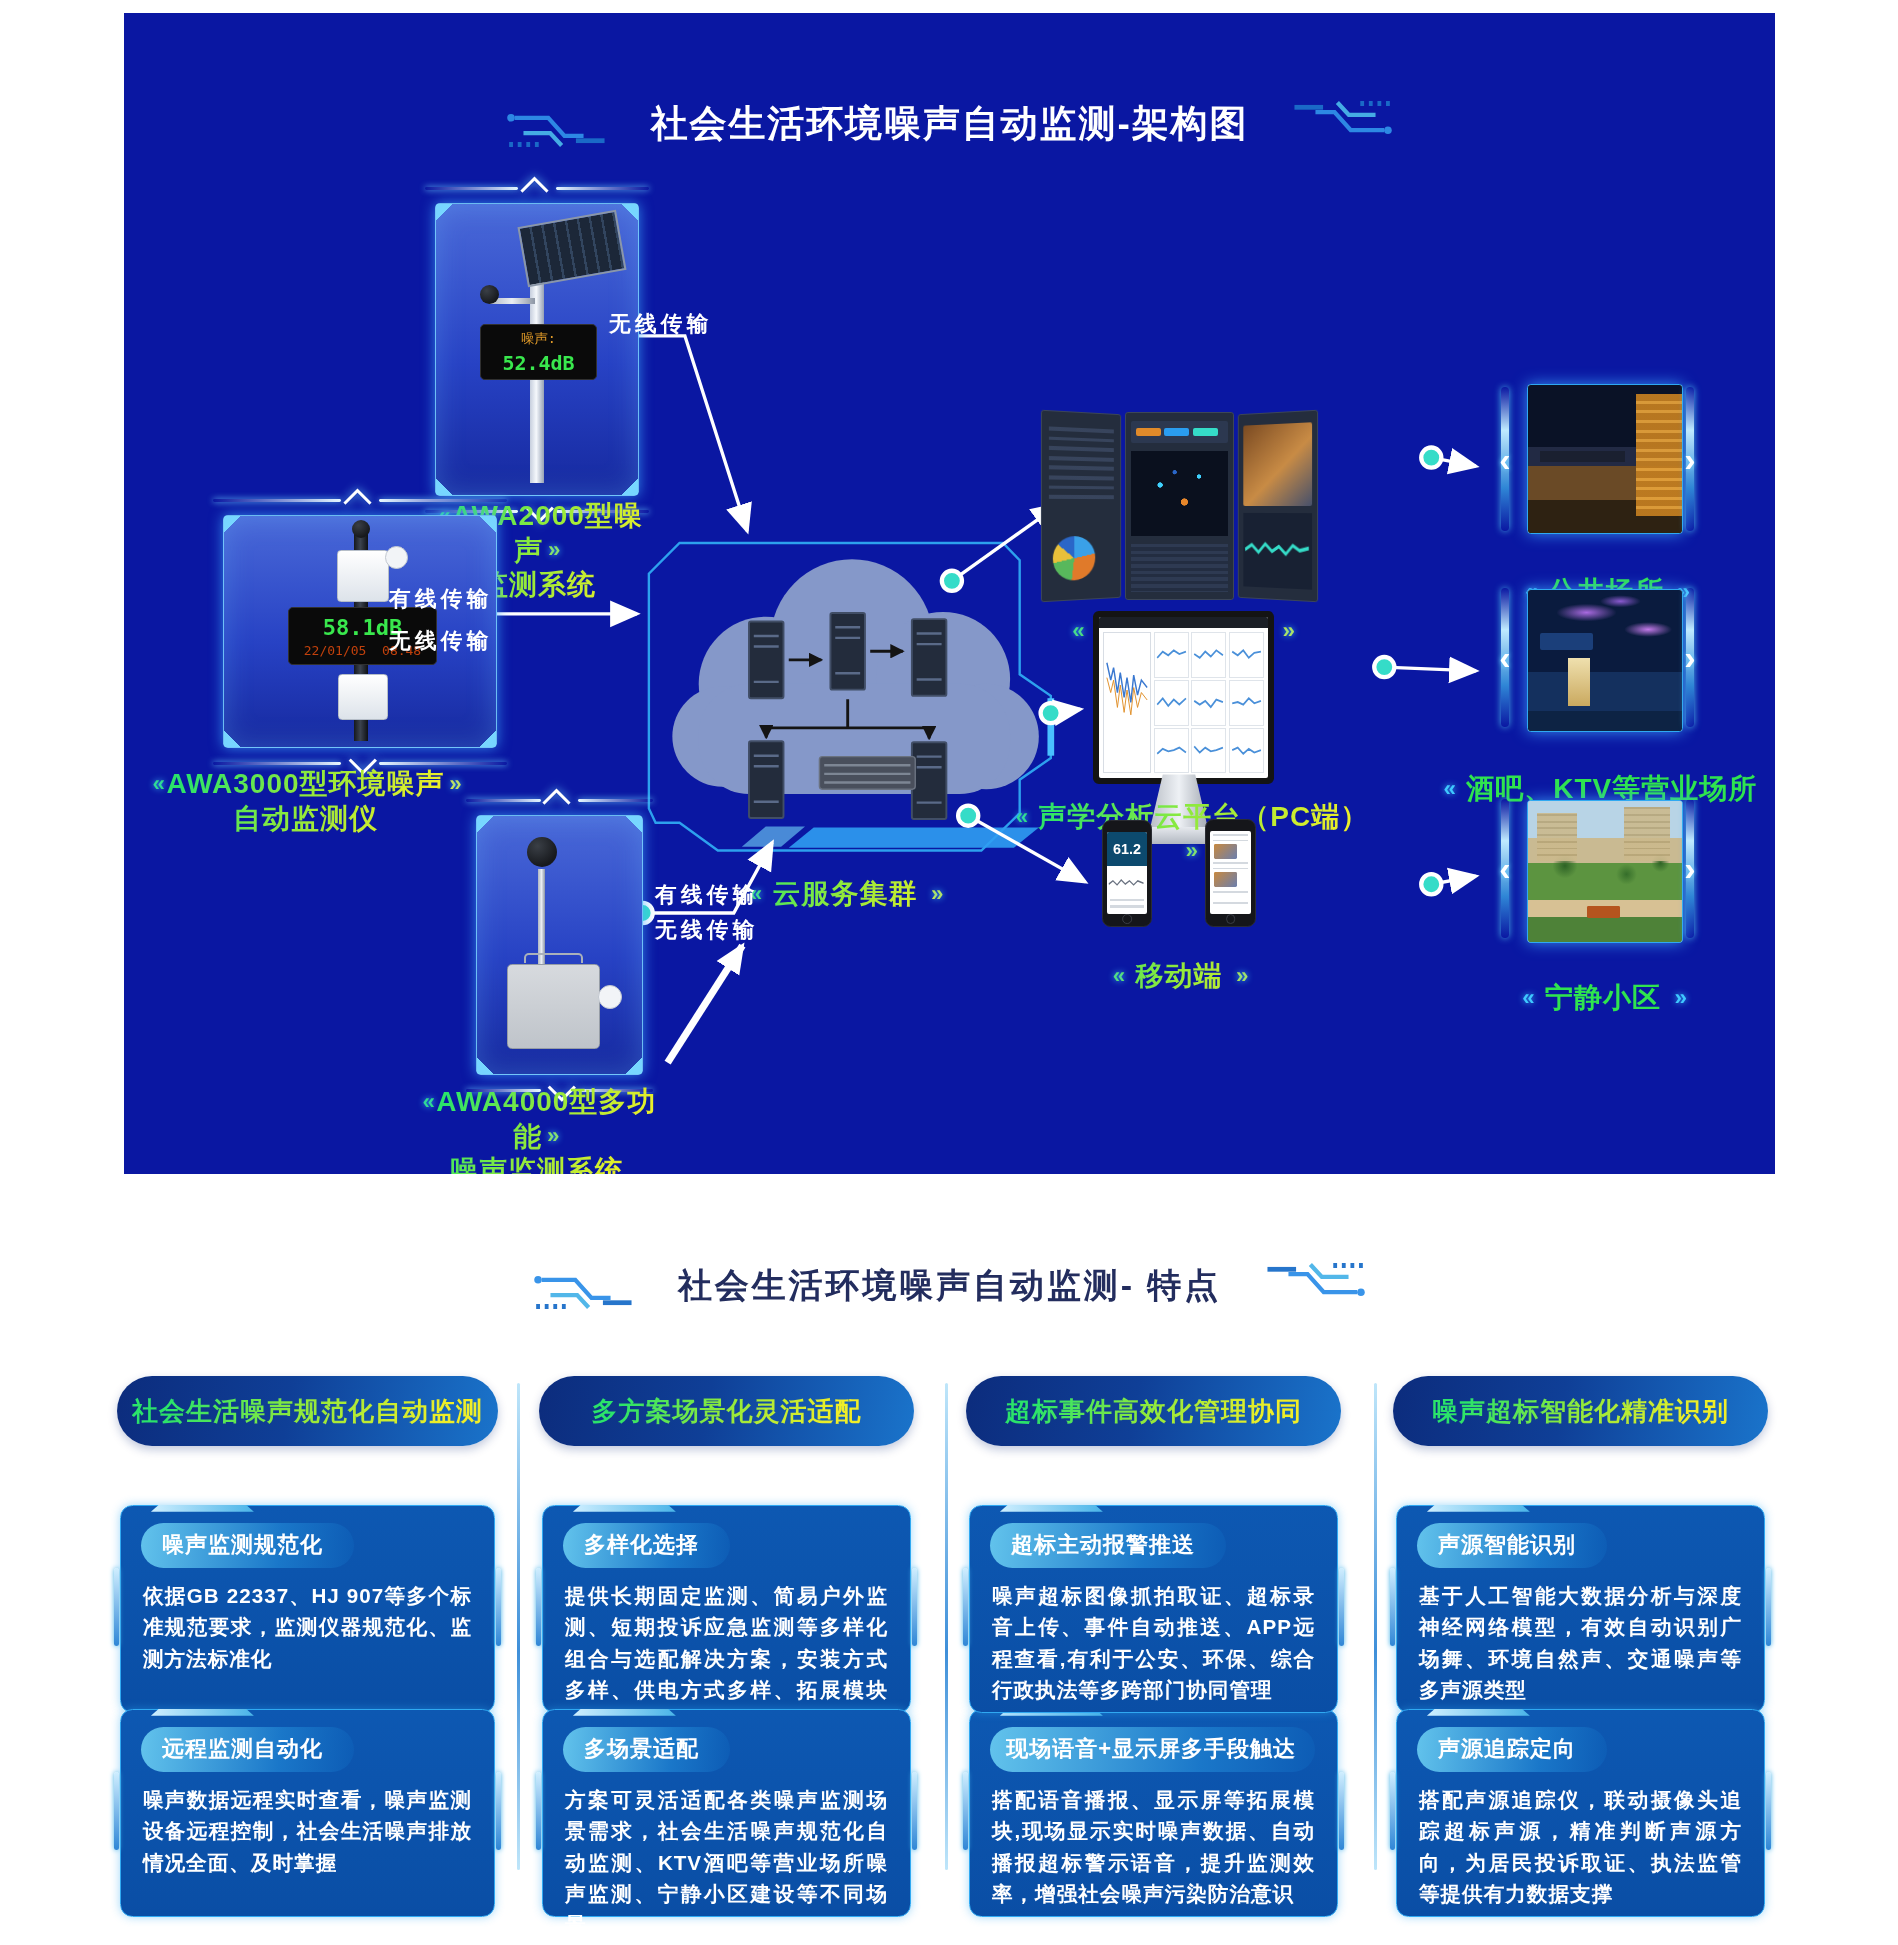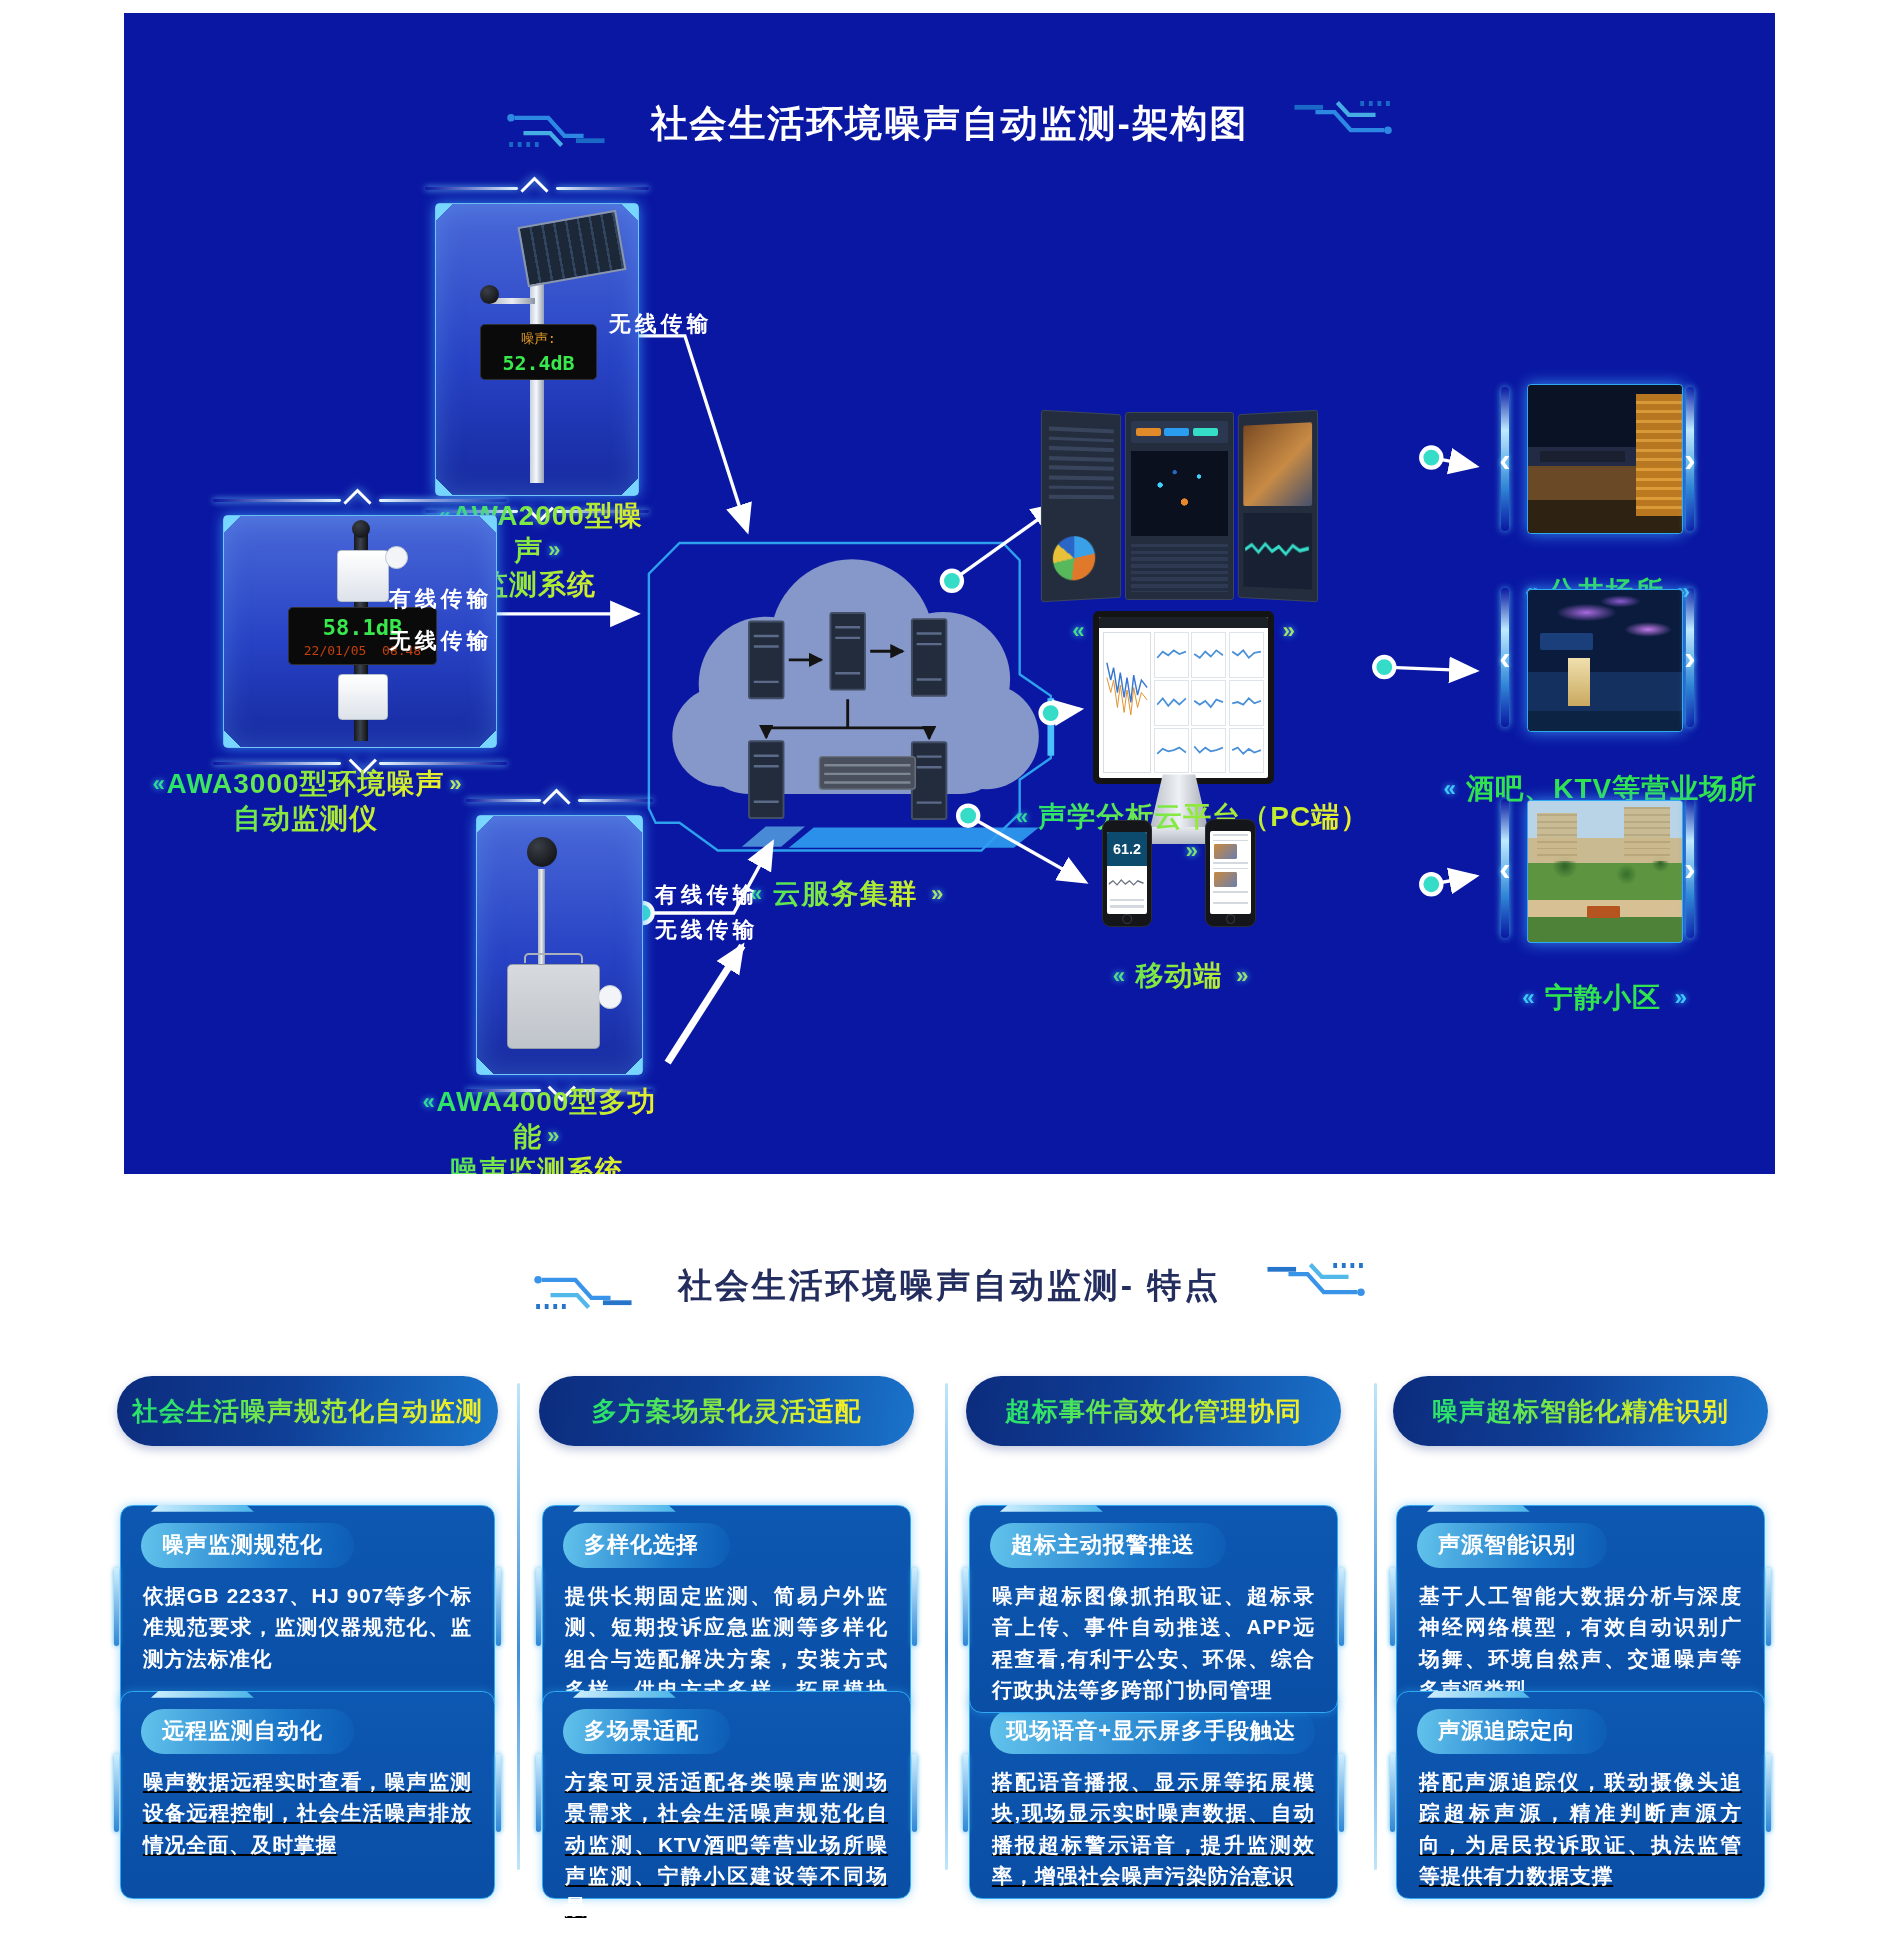--- a/index.html
+++ b/index.html
@@ -114,21 +114,21 @@
      box-shadow:0 0 9.6px rgba(47,169,242,.45);}
   .card::before{content:"";position:absolute;top:-1.4px;left:30px;width:103px;height:7.2px;
      background:linear-gradient(90deg,#cfefff,#49b4e8);clip-path:polygon(8% 0,92% 0,100% 100%,0 100%);}
   .card::after{content:"";position:absolute;left:-7.2px;top:30%;height:38%;width:5.3px;border-radius:3.8px;
      background:linear-gradient(#cfeeff,#2f86d6);box-shadow:0 0 5.8px #49b4e8;}
   .card .sideR{position:absolute;right:-7.2px;top:30%;height:38%;width:5.3px;border-radius:3.8px;
      background:linear-gradient(#cfeeff,#2f86d6);box-shadow:0 0 5.8px #49b4e8;}
   .card .ctitle{display:inline-block;margin:17.3px 0 0 20px;padding:6.7px 31px 7.7px 21px;border-radius:29px;
      background:linear-gradient(95deg,#62c3ec,#1a77c9 65%,#0d5cb5);color:#ffffff;font-size:22px;font-weight:700;letter-spacing:1px;}
   .card .ctext{margin:12.5px 22px 0 22px;color:#ffffff;font-size:20.6px;line-height:1.52;font-weight:600;letter-spacing:1px;text-align:justify;}
-  .card1{top:129px;} .card2{top:315px;text-decoration:underline;}
+  .card1{top:129px;} .card2{top:333px;}
 </style>
 </head>
 <body>
 
 <section class="arch">
 
   <div class="arch-title-row">
     <svg class="deco" viewBox="0 0 250 130" fill="none">
       <circle cx="14" cy="52" r="8" fill="#2f8fe8"></circle>
         <path d="M22 52 h70 l34 38 h40" stroke="#2f8fe8" stroke-width="9"></path>

